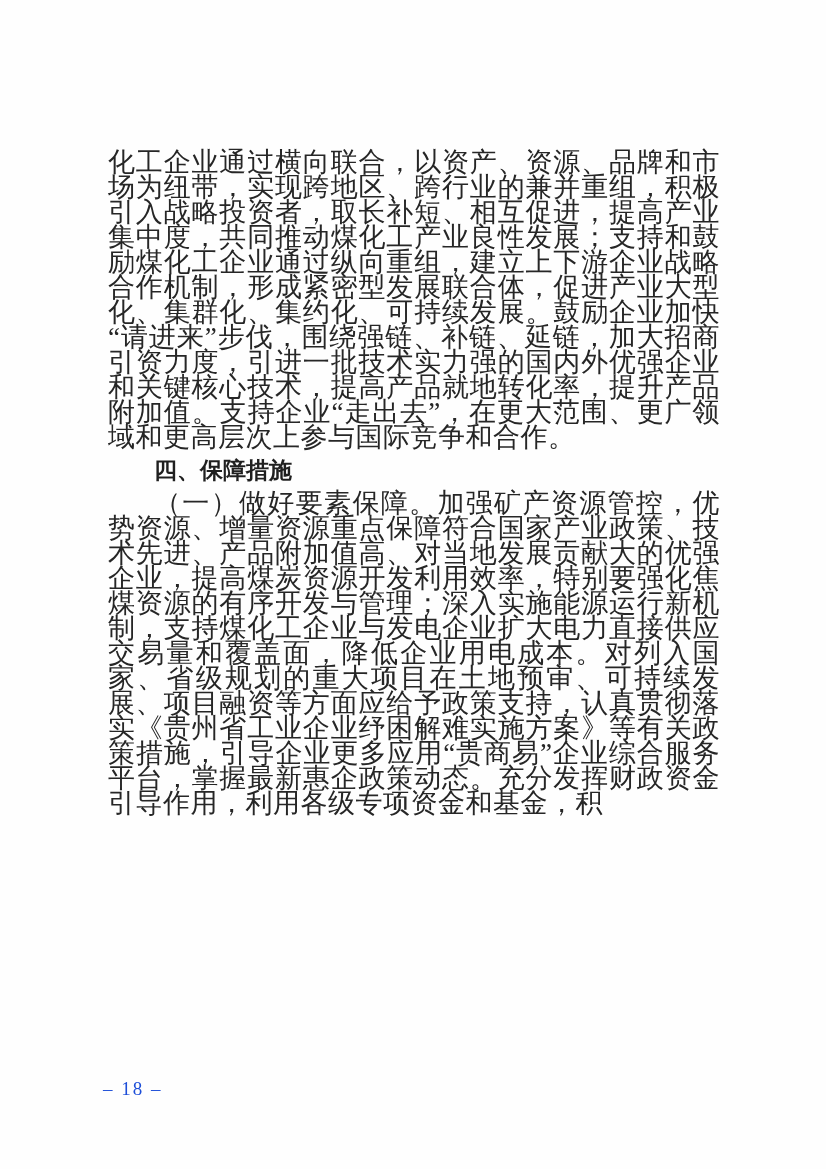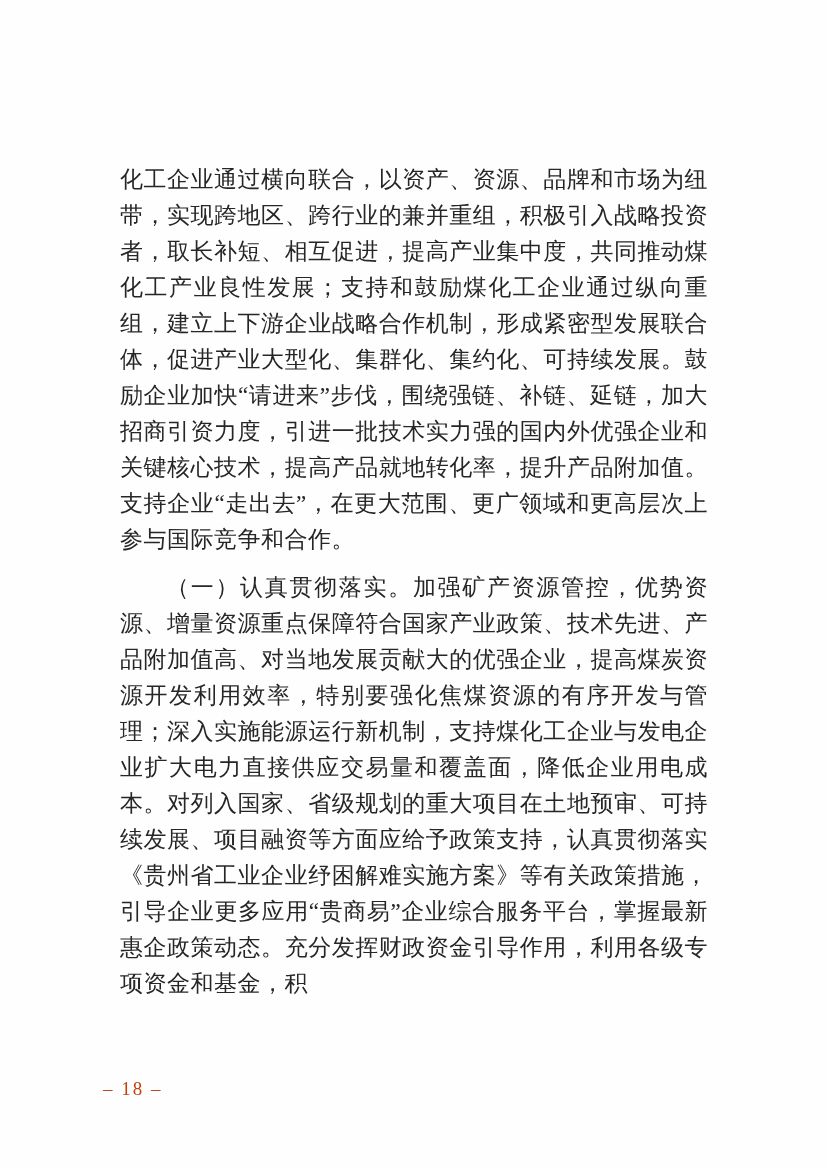--- a/index.html
+++ b/index.html
@@ -16,23 +16,23 @@
     font-family: "Liberation Serif", "DejaVu Serif", serif;
     color: #262626;
   }
   .text-block {
     position: absolute;
     left: 108px;
     top: 150px;
     width: 612px;
   }
   p.body {
-    margin: 12px;
-    font-size: 23px;
-    line-height: 36px;
+    margin: 0;
+    font-size: 27px;
+    line-height: 25px;
     text-align: justify;
     text-justify: inter-ideograph;
     letter-spacing: 0.5px;
     word-break: break-all;
   }
   p.body.indent {
     text-indent: 46px;
   }
   h2.heading {
     margin: 0;
@@ -47,26 +47,27 @@
     
     font-weight: 500;
   }
   .page-number {
     position: absolute;
     left: 103px;
     top: 1077px;
     font-size: 19px;
     line-height: 24px;
     letter-spacing: 2px;
-    color: #c2410c;
+    color: #1d4ed8;
     font-family: "Liberation Serif", "DejaVu Serif", serif;
   }
 </style>
 </head>
 <body>
 
 <div class="page">
   <div class="text-block">
     <p class="body">化工企业通过横向联合，以资产、资源、品牌和市场为纽带，实现跨地区、跨行业的兼并重组，积极引入战略投资者，取长补短、相互促进，提高产业集中度，共同推动煤化工产业良性发展；支持和鼓励煤化工企业通过纵向重组，建立上下游企业战略合作机制，形成紧密型发展联合体，促进产业大型化、集群化、集约化、可持续发展。鼓励企业加快“请进来”步伐，围绕强链、补链、延链，加大招商引资力度，引进一批技术实力强的国内外优强企业和关键核心技术，提高产品就地转化率，提升产品附加值。支持企业“走出去”，在更大范围、更广领域和更高层次上参与国际竞争和合作。</p>
-    <p class="body indent"><span class="lead">（一）认真贯彻落实。</span><span>加强矿产资源管控，优势资源、增量资源重点保障符合国家产业政策、技术先进、产品附加值高、对当地发展贡献大的优强企业，提高煤炭资源开发利用效率，特别要强化焦煤资源的有序开发与管理；深入实施能源运行新机制，支持煤化工企业与发电企业扩大电力直接供应交易量和覆盖面，降低企业用电成本。对列入国家、省级规划的重大项目在土地预审、可持续发展、项目融资等方面应给予政策支持，认真贯彻落实《贵州省工业企业纾困解难实施方案》等有关政策措施，引导企业更多应用“贵商易”企业综合服务平台，掌握最新惠企政策动态。充分发挥财政资金引导作用，利用各级专项资金和基金，积</span></p>
+    <h2 class="heading">四、保障措施</h2>
+    <p class="body indent"><span class="lead">（一）做好要素保障。</span><span>加强矿产资源管控，优势资源、增量资源重点保障符合国家产业政策、技术先进、产品附加值高、对当地发展贡献大的优强企业，提高煤炭资源开发利用效率，特别要强化焦煤资源的有序开发与管理；深入实施能源运行新机制，支持煤化工企业与发电企业扩大电力直接供应交易量和覆盖面，降低企业用电成本。对列入国家、省级规划的重大项目在土地预审、可持续发展、项目融资等方面应给予政策支持，认真贯彻落实《贵州省工业企业纾困解难实施方案》等有关政策措施，引导企业更多应用“贵商易”企业综合服务平台，掌握最新惠企政策动态。充分发挥财政资金引导作用，利用各级专项资金和基金，积</span></p>
   </div>
   <div class="page-number">– 18 –</div>
 </div>
 
 </body></html>

